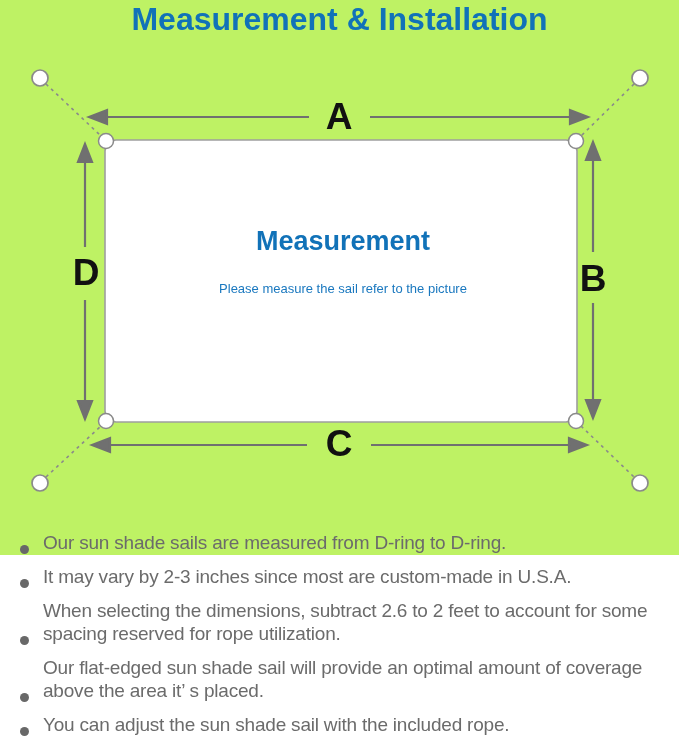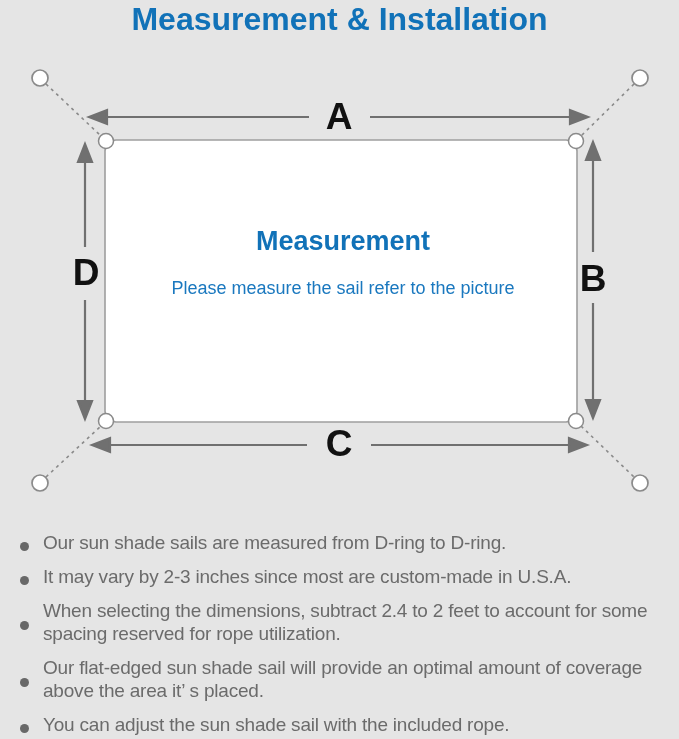--- a/index.html
+++ b/index.html
@@ -2,21 +2,21 @@
 <html><head>
 <meta charset="utf-8">
 <style>
   * { margin: 0; padding: 0; box-sizing: border-box; }
   html, body { background: #ffffff; }
   body {
     width: 679px; height: 739px;
     font-family: "Liberation Sans", "DejaVu Sans", sans-serif;
     position: relative; overflow: hidden;
   }
-  .stage { position: relative; width: 679px; height: 739px; background: #e5e5e5; }
+  .stage { position: relative; width: 679px; height: 555px; background: #bef264; }
 
   .page-title {
     position: absolute; top: 1px; left: 0; width: 100%;
     text-align: center;
     font-size: 32px; font-weight: 700; letter-spacing: 0px;
     color: #1172b8;
   }
 
   .diagram-svg { position: absolute; left: 0; top: 0; width: 679px; height: 525px; }
 
@@ -29,29 +29,29 @@
   .dim-label.b { left: 593px; top: 278px; }
   .dim-label.c { left: 339px; top: 443px; }
   .dim-label.d { left: 86px;  top: 272px; }
 
   .center-title {
     position: absolute; left: 343px; top: 241px; transform: translate(-50%, -50%);
     font-size: 27px; font-weight: 700; color: #1172b8; white-space: nowrap;
   }
   .center-subtitle {
     position: absolute; left: 343px; top: 288px; transform: translate(-50%, -50%);
-    font-size: 18px; font-weight: 400; color: #1a78bf; white-space: nowrap;
+    font-size: 13px; font-weight: 400; color: #1a78bf; white-space: nowrap;
   }
 
   .notes {
     position: absolute; left: 0; top: 531px; width: 679px;
     list-style: none; padding: 0 6px 0 20px;
   }
   .note-item {
-    display: flex; align-items: center;
+    display: flex; align-items: flex-end;
     margin-bottom: 11px;
     color: #6b6b6b; font-size: 19px; line-height: 23px;
     letter-spacing: -0.2px;
   }
   .bullet-dot {
     flex: 0 0 auto;
     width: 9px; height: 9px; border-radius: 50%;
     background: #686868; margin: 7px 14px 0 0;
   }
 </style>
@@ -128,21 +128,21 @@
     <li class="note-item">
       <span class="bullet-dot"></span>
       <span>Our sun shade sails are measured from D-ring to D-ring.</span>
     </li>
     <li class="note-item">
       <span class="bullet-dot"></span>
       <span>It may vary by 2-3 inches since most are custom-made in U.S.A.</span>
     </li>
     <li class="note-item">
       <span class="bullet-dot"></span>
-      <span>When selecting the dimensions, subtract 2.4 to 2 feet to account for some spacing reserved for rope utilization.</span>
+      <span>When selecting the dimensions, subtract 2.6 to 2 feet to account for some spacing reserved for rope utilization.</span>
     </li>
     <li class="note-item">
       <span class="bullet-dot"></span>
       <span>Our flat-edged sun shade sail will provide an optimal amount of coverage above the area it’ s placed.</span>
     </li>
     <li class="note-item">
       <span class="bullet-dot"></span>
       <span>You can adjust the sun shade sail with the included rope.</span>
     </li>
   </ul>

